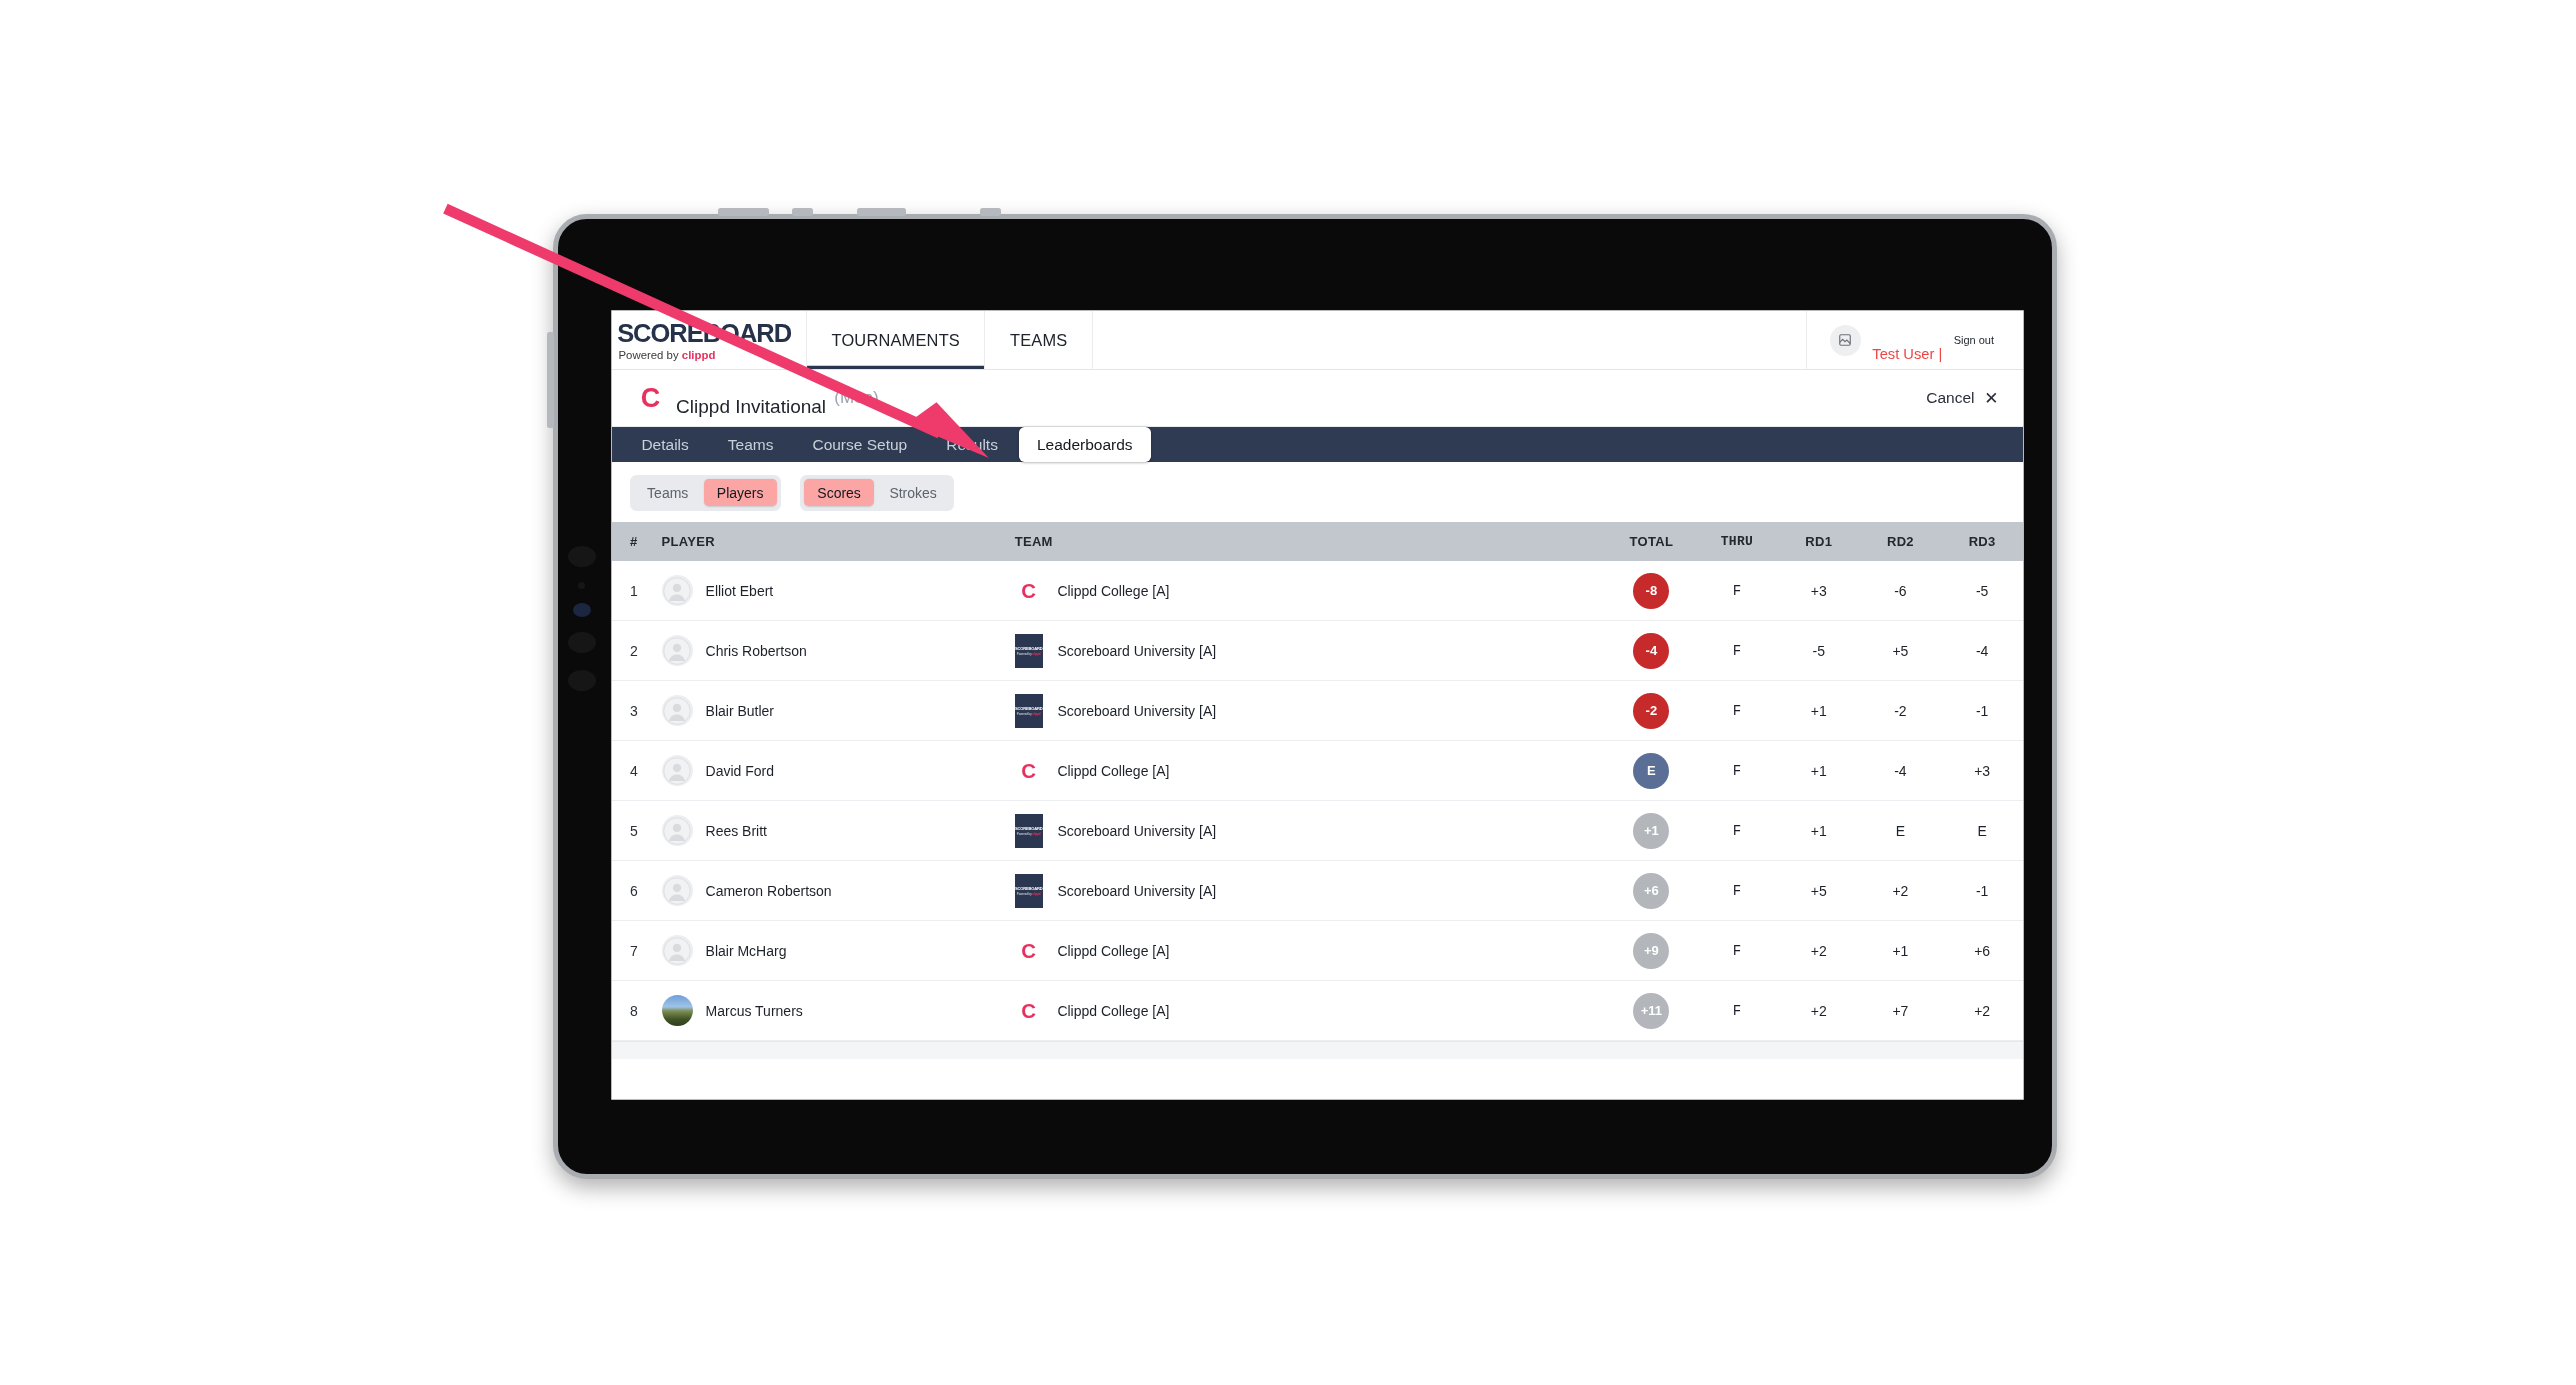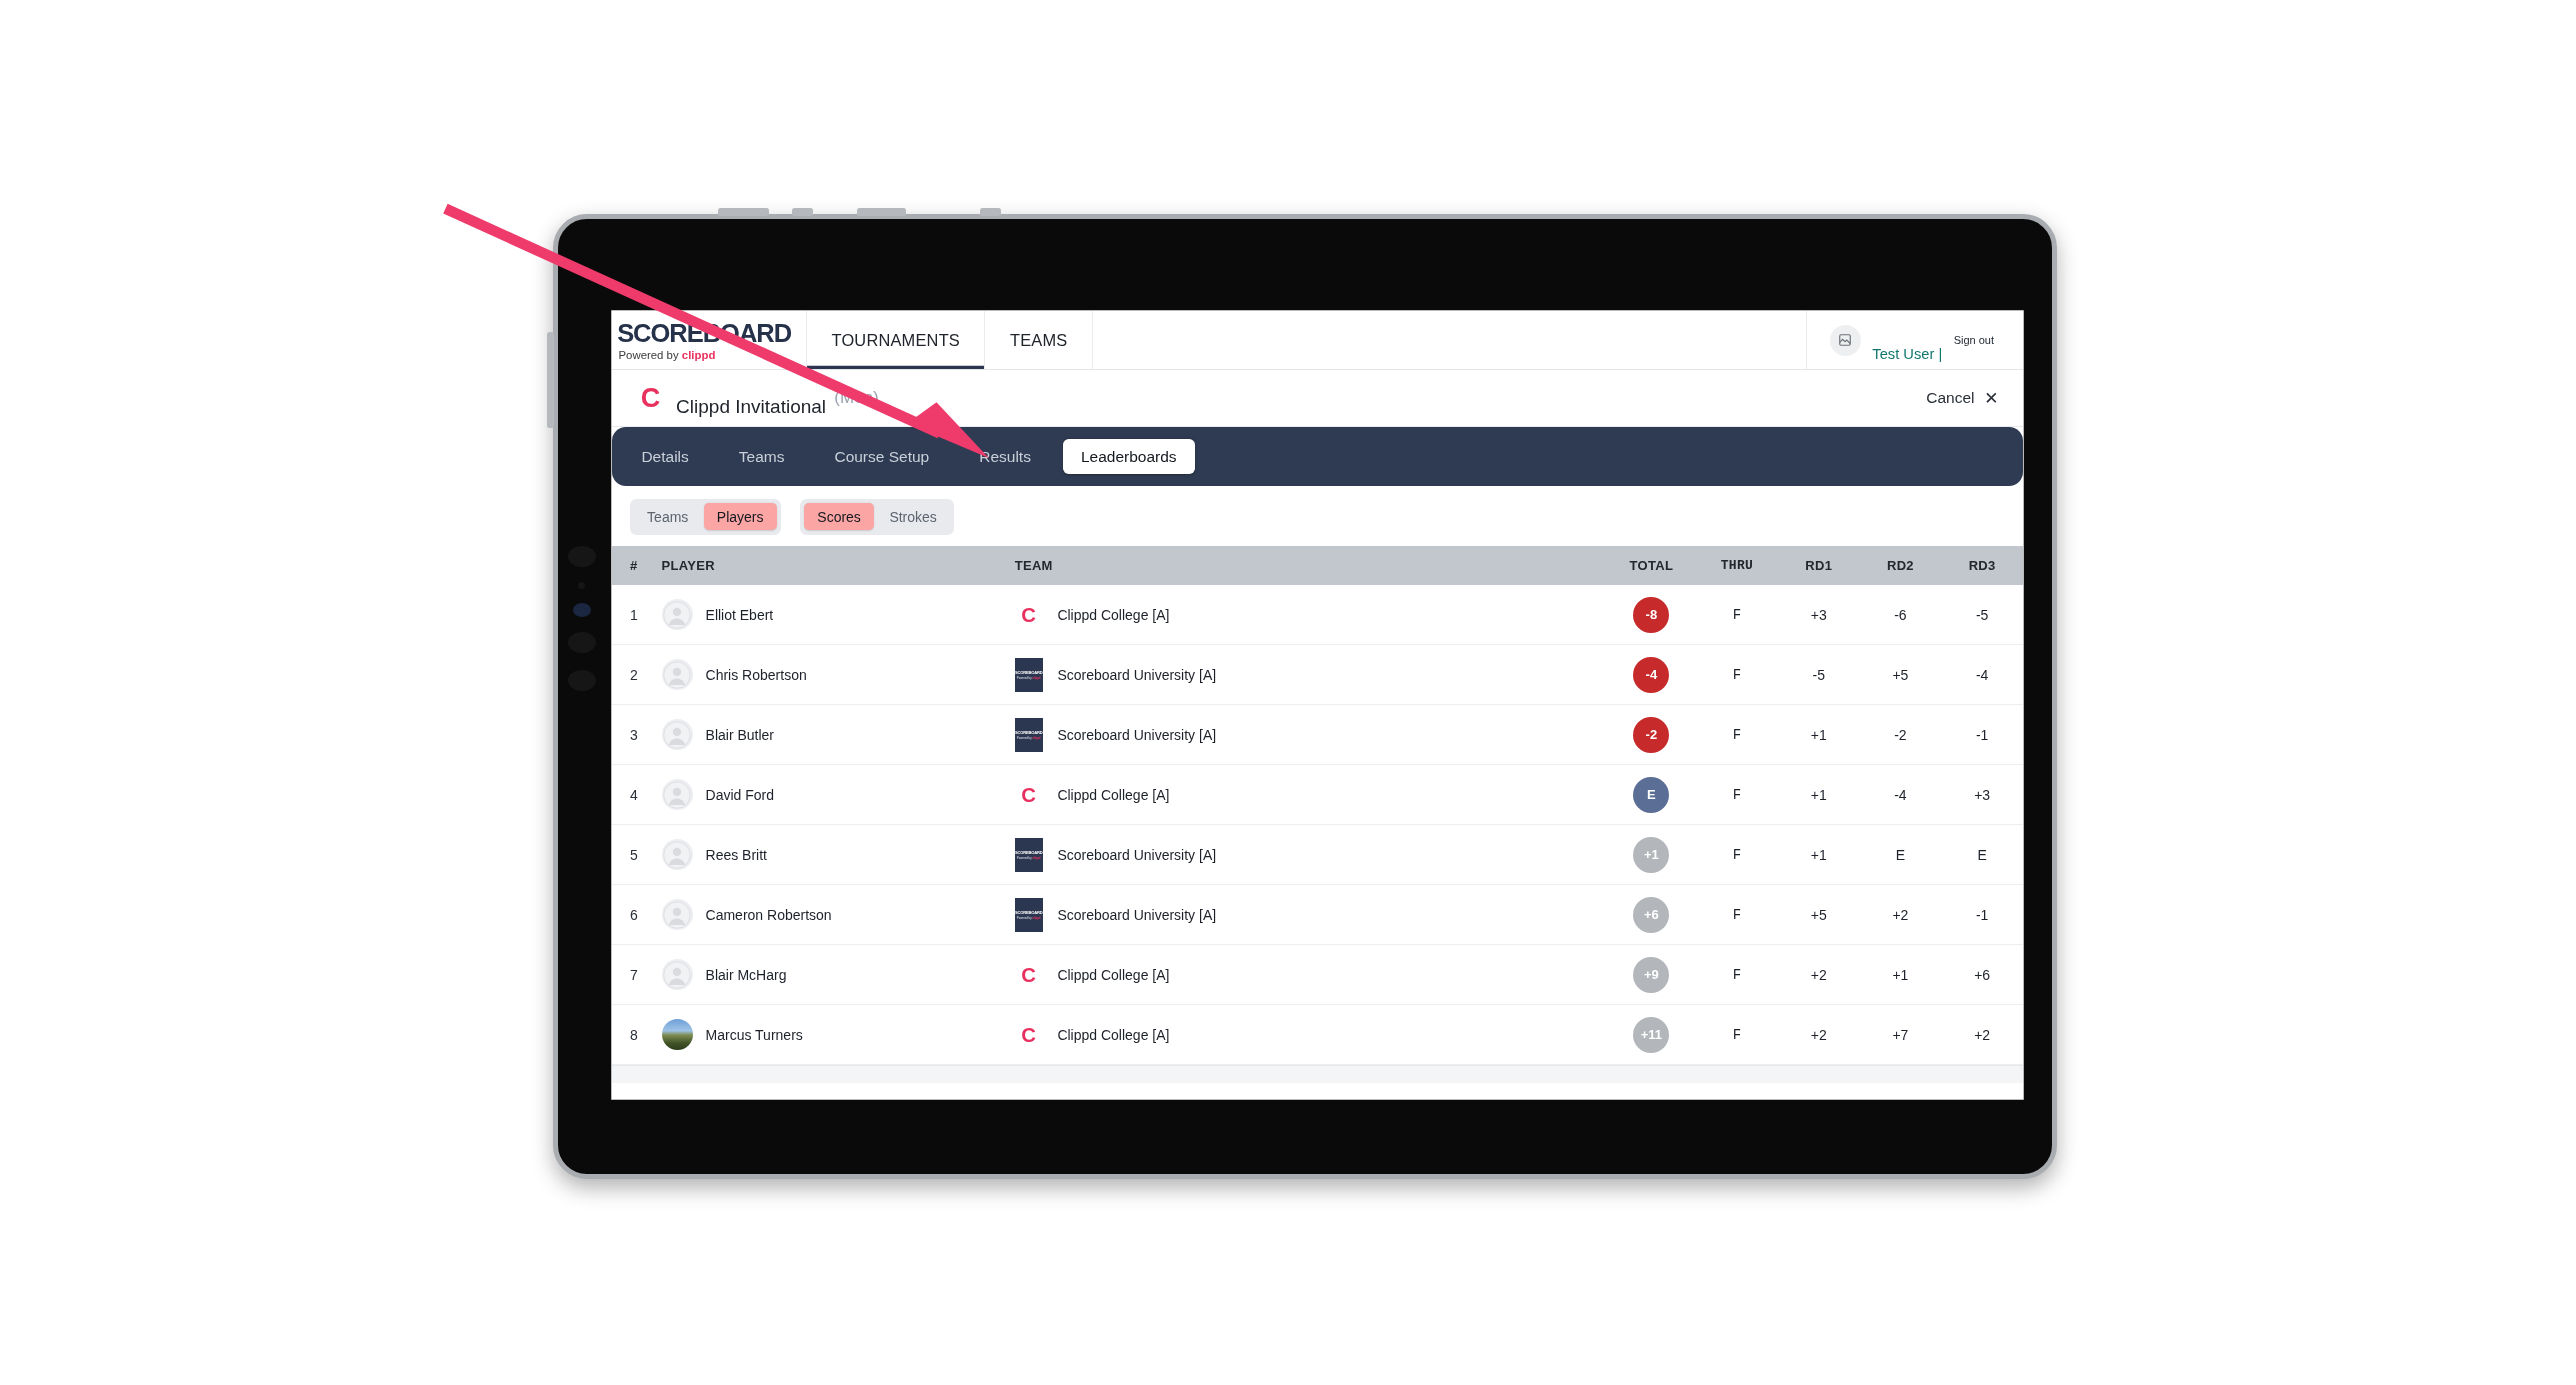--- a/index.html
+++ b/index.html
@@ -74,39 +74,39 @@
   }
   .topnav-tab.active { box-shadow: inset 0 -3.3px 0 #2b3category; }
   .topnav-tab.active { box-shadow: inset 0 -3.3px 0 #2c3550; }
   #topnav-spacer { flex: 1; border-right: 0.8px solid #ececee; }
   #userbox { display: flex; align-items: center; gap: 11.4px; padding: 0 29px 0 23px; }
   #avatar-btn {
     width: 31px; height: 31px; border-radius: 50%; background: #eeeff1;
     display: flex; align-items: center; justify-content: center;
   }
   #avatar-btn svg { width: 14px; height: 14px; }
-  #userbox .uname { font-size: 14.7px; color: #0f766e; margin-top: 28px; }
+  #userbox .uname { font-size: 14.7px; color: #ef4444; margin-top: 28px; }
   #userbox .signout { font-size: 11px; color: #232a33; cursor: pointer; text-align: right; }
 
   
   #titlebar {
     display: flex; align-items: center; height: 57px;
     border-bottom: 0.8px solid #e9ebee; padding: 0 24.5px 0 19.6px; background: #fff;
   }
   #tlogo { font-size: 27px; font-weight: bold; color: #e8315e; width: 38px; text-align: center; line-height: 1; }
   #tname { font-size: 19px; color: #1e222a; margin-left: 6.5px; margin-top: 17px; }
   #tcat { font-size: 17px; color: #9aa2ae; margin-left: 8.2px; }
   #titlebar .spacer { flex: 1; }
   #cancel { display: flex; align-items: center; gap: 9.8px; font-size: 15.5px; color: #2a2f38; cursor: pointer; }
   #cancel .x { font-size: 17px; }
 
   
   #tabstrip {
-    display: flex; align-items: center; gap: 14px;
-    height: 59px; background: #2f3b52; padding: 0 11.4px; border-radius: 14px;
+    display: flex; align-items: center; gap: 3px;
+    height: 35px; background: #2f3b52; padding: 0 11.4px;
   }
   .tab { padding: 8.2px 18px; font-size: 15.5px; color: #c9d0da; border-radius: 5.7px; cursor: pointer; }
   .tab.active { background: #ffffff; color: #14181f; font-weight: 500; box-shadow: 0 0.8px 2.5px rgba(0,0,0,.28); }
 
   
   #filters { display: flex; align-items: center; gap: 19.6px; padding: 13px 18px 11.4px; background: #fff; }
   .segmented { display: flex; background: #e8eaed; border-radius: 6.5px; padding: 4.1px; gap: 2.5px; }
   .seg { padding: 5.7px 13px; font-size: 14px; color: #5d646f; border-radius: 4.9px; cursor: pointer; }
   .seg.active { background: #fca5a5; color: #14181f; font-weight: 400; box-shadow: 0 0.8px 1.6px rgba(0,0,0,.14); }
 

